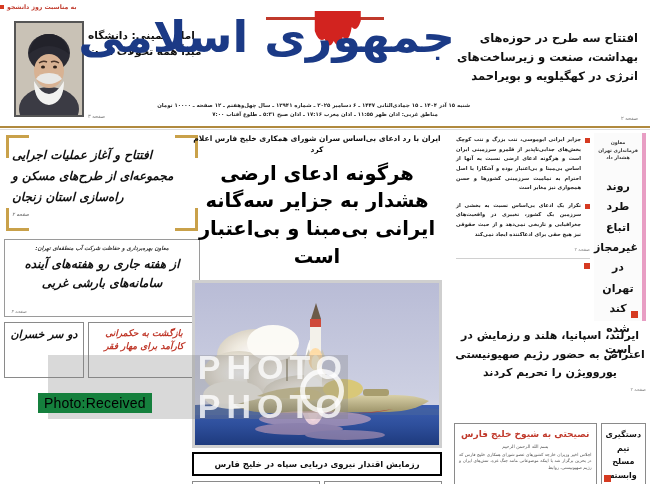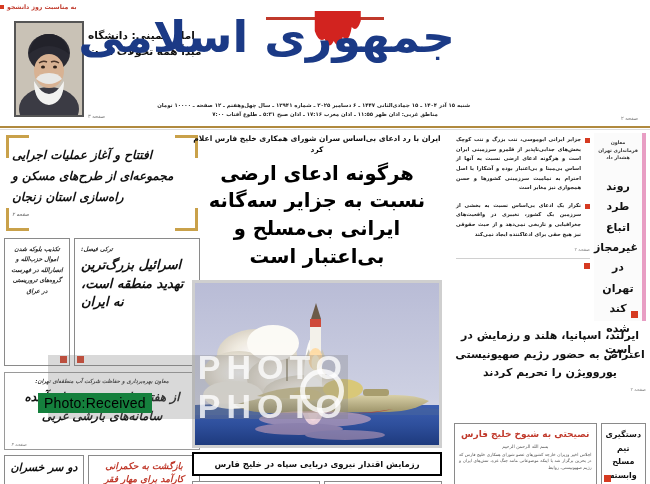--- a/index.html
+++ b/index.html
@@ -214,50 +214,40 @@
         <path d="M6 2 h46 v10 q-4 12 -9 6 q-3 18 -9 10 q-4 14 -9 4 q-5 10 -9 -2 q-6 4 -10 -8 z" fill="#d2231f"></path>
       </svg>
       <div class="logo-main">جمهوری اسلامی</div>
     </div>
 
     <div class="masthead-meta">
       <span class="meta-line">شنبه ۱۵ آذر ۱۴۰۴ ـ ۱۵ جمادی‌الثانی ۱۴۴۷ ـ ۶ دسامبر ۲۰۲۵ ـ شماره ۱۲۹۴۱ ـ سال چهل‌وهفتم ـ ۱۲ صفحه ـ ۱۰۰۰۰ تومان</span>
       <span class="meta-line">مناطق غربی: اذان ظهر ۱۱:۵۵ ـ اذان مغرب ۱۷:۱۶ ـ اذان صبح ۵:۳۱ ـ طلوع آفتاب ۷:۰۰</span>
     </div>
 
+    <div class="top-right-head">افتتاح سه طرح در حوزه‌های بهداشت، صنعت و زیرساخت‌های انرژی در کهگیلویه و بویراحمد</div>
     <div class="top-right-page">صفحه ۲</div>
 
     <div class="mast-rule"></div>
     <div class="mast-rule2"></div>
   </div>
 
   <div class="body-area">
 
     <div class="col-left">
 
       <div class="bracket-head">
         <span class="cnr tl"></span>
         <span class="cnr tr"></span>
         <span class="cnr bl"></span>
         <span class="cnr br"></span>
         <div>افتتاح و آغاز عملیات اجرایی مجموعه‌ای از طرح‌های مسکن و راه‌سازی استان زنجان</div>
         <div class="bracket-page">صفحه ۲</div>
       </div>
 
-      <div class="two-box-row">
-        <div class="box box-big">
-          <div class="kicker">ترکی فیصل:</div>
-          <div class="hl-black">اسرائیل بزرگ‌ترین تهدید منطقه است، نه ایران</div>
-          <span class="red-sq"></span>
-        </div>
-        <div class="box box-small">
-          <div class="smallbody">تکذیب بلوکه شدن اموال حزب‌الله و انصارالله در فهرست گروه‌های تروریستی در عراق</div>
-          <span class="red-sq r"></span>
-        </div>
-      </div>
 
       <div class="weather-strip">
         <div class="ws-kicker">معاون بهره‌برداری و حفاظت شرکت آب منطقه‌ای تهران:</div>
         <div class="ws-head">از هفته جاری رو هفته‌های آینده سامانه‌های بارشی غربی</div>
         <div class="ws-page">صفحه ۴</div>
       </div>
 
       <div class="bottom-left-boxes">
         <div class="bb bb-a">
           <div class="hl-red">بازگشت به حکمرانی کارآمد برای مهار فقر</div>
@@ -265,21 +255,21 @@
         </div>
         <div class="bb bb-b">
           <div class="hl-black" style="text-align:center;font-size:11px;">دو سر خسران</div>
 
         </div>
       </div>
     </div>
 
     <div class="col-center">
       <div class="lead-kicker">ایران با رد ادعای بی‌اساس سران شورای همکاری خلیج فارس اعلام کرد</div>
-      <div class="lead-head">هرگونه ادعای ارضی نسبت به جزایر سه‌گانه ایرانی بی‌مسلح و بی‌اعتبار است</div>
+      <div class="lead-head">هرگونه ادعای ارضی هشدار به جزایر سه‌گانه ایرانی بی‌مبنا و بی‌اعتبار است</div>
 
       <div class="photo-frame">
         <svg viewBox="0 0 244 162" preserveAspectRatio="none">
           <defs>
             <linearGradient id="sky" x1="0" y1="0" x2="0" y2="1">
               <stop offset="0%" stop-color="#b9bcd6"></stop>
               <stop offset="70%" stop-color="#cdd0e2"></stop>
               <stop offset="100%" stop-color="#dfe0ea"></stop>
             </linearGradient>
             <linearGradient id="sea" x1="0" y1="0" x2="0" y2="1">

